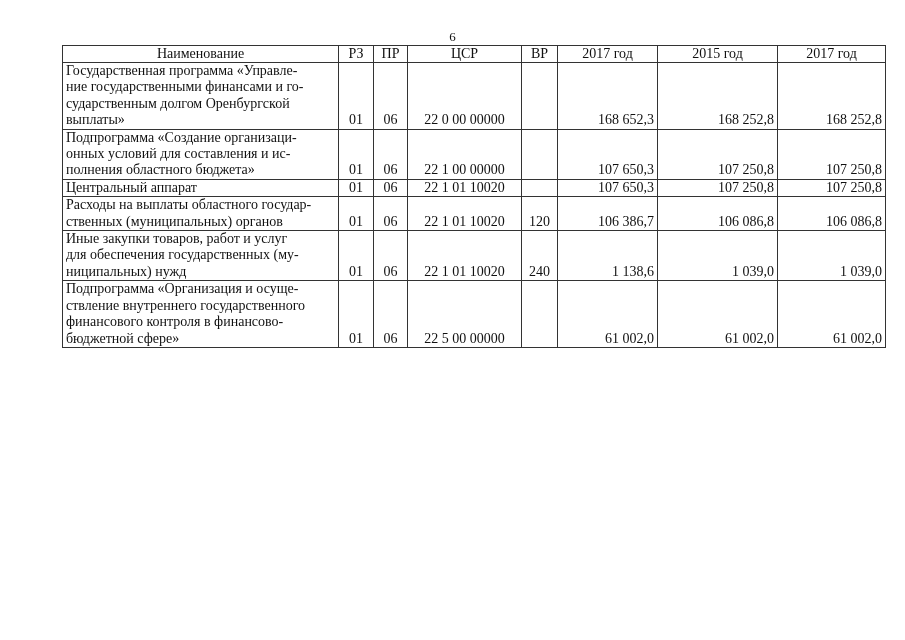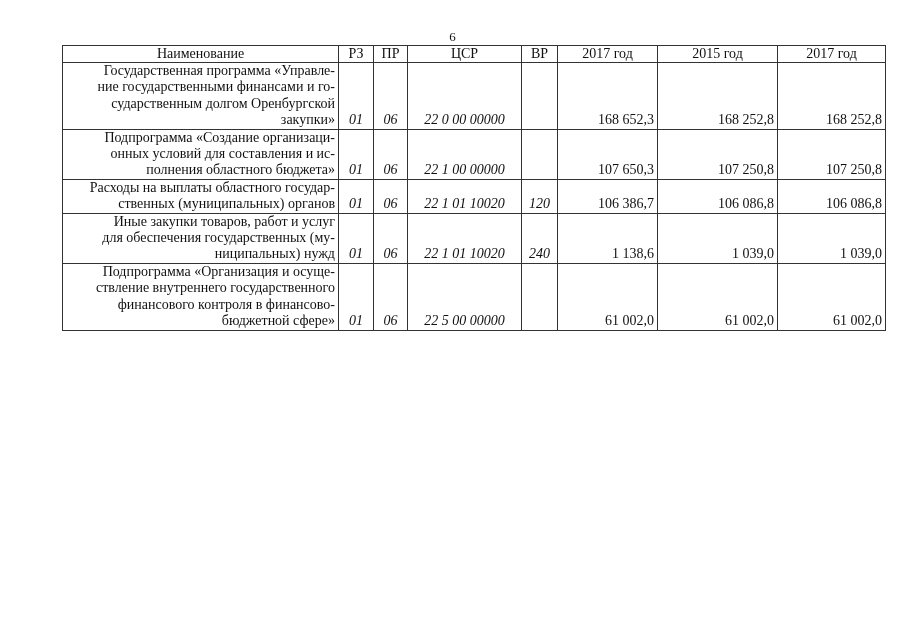--- a/index.html
+++ b/index.html
@@ -5,22 +5,22 @@
   html, body { margin: 0; padding: 0; background: #ffffff; }
   body { width: 905px; height: 640px; position: relative; overflow: hidden;
          font-family: "Liberation Serif", "DejaVu Serif", serif; color: #111; }
   .page-number { position: absolute; top: 30px; left: 0; width: 905px; text-align: center;
                  font-size: 13px; line-height: 14px; }
   table.budget { position: absolute; left: 62px; top: 45px; border-collapse: collapse;
                  table-layout: fixed; font-size: 14px; line-height: 16.4px; padding-left: 40px; }
   table.budget td, table.budget th { border: 1px solid #333; padding: 0 3px; vertical-align: bottom;
                  font-weight: normal; white-space: nowrap; }
   table.budget th { text-align: center; height: 16px; vertical-align: middle; line-height: 16px; }
-  td.name { white-space: normal; text-align: right; vertical-align: top; padding: 0 2px 0 3px; }
-  td.code { text-align: center; font-style: italic; }
+  td.name { white-space: normal; text-align: left; vertical-align: top; padding: 0 2px 0 3px; }
+  td.code { text-align: center; }
   td.num { text-align: right; }
   col.c-name { width: 276px; }
   col.c-rz { width: 35px; }
   col.c-pr { width: 34px; }
   col.c-csr { width: 114px; }
   col.c-vr { width: 36px; }
   col.c-y17 { width: 100px; }
   col.c-y18 { width: 120px; }
   col.c-y19 { width: 108px; }
   .name-line { display: block; }
@@ -52,39 +52,51 @@
       <th>2015 год</th>
       <th>2017 год</th>
     </tr>
   </thead>
   <tbody id="table-body">
       <tr>
         <td class="name">
           <span class="name-line">Государственная программа «Управле-</span>
           <span class="name-line">ние государственными финансами и го-</span>
           <span class="name-line">сударственным долгом Оренбургской</span>
-          <span class="name-line">закупки»</span>
+          <span class="name-line">выплаты»</span>
         </td>
         <td class="code">01</td>
         <td class="code">06</td>
         <td class="code">22 0 00 00000</td>
         <td class="code"></td>
         <td class="num">168 652,3</td>
         <td class="num">168 252,8</td>
         <td class="num">168 252,8</td>
       </tr>
       <tr>
         <td class="name">
           <span class="name-line">Подпрограмма «Создание организаци-</span>
           <span class="name-line">онных условий для составления и ис-</span>
           <span class="name-line">полнения областного бюджета»</span>
         </td>
         <td class="code">01</td>
         <td class="code">06</td>
         <td class="code">22 1 00 00000</td>
+        <td class="code"></td>
+        <td class="num">107 650,3</td>
+        <td class="num">107 250,8</td>
+        <td class="num">107 250,8</td>
+      </tr>
+      <tr>
+        <td class="name">
+          <span class="name-line">Центральный аппарат</span>
+        </td>
+        <td class="code">01</td>
+        <td class="code">06</td>
+        <td class="code">22 1 01 10020</td>
         <td class="code"></td>
         <td class="num">107 650,3</td>
         <td class="num">107 250,8</td>
         <td class="num">107 250,8</td>
       </tr>
       <tr>
         <td class="name">
           <span class="name-line">Расходы на выплаты областного государ-</span>
           <span class="name-line">ственных (муниципальных) органов</span>
         </td>

